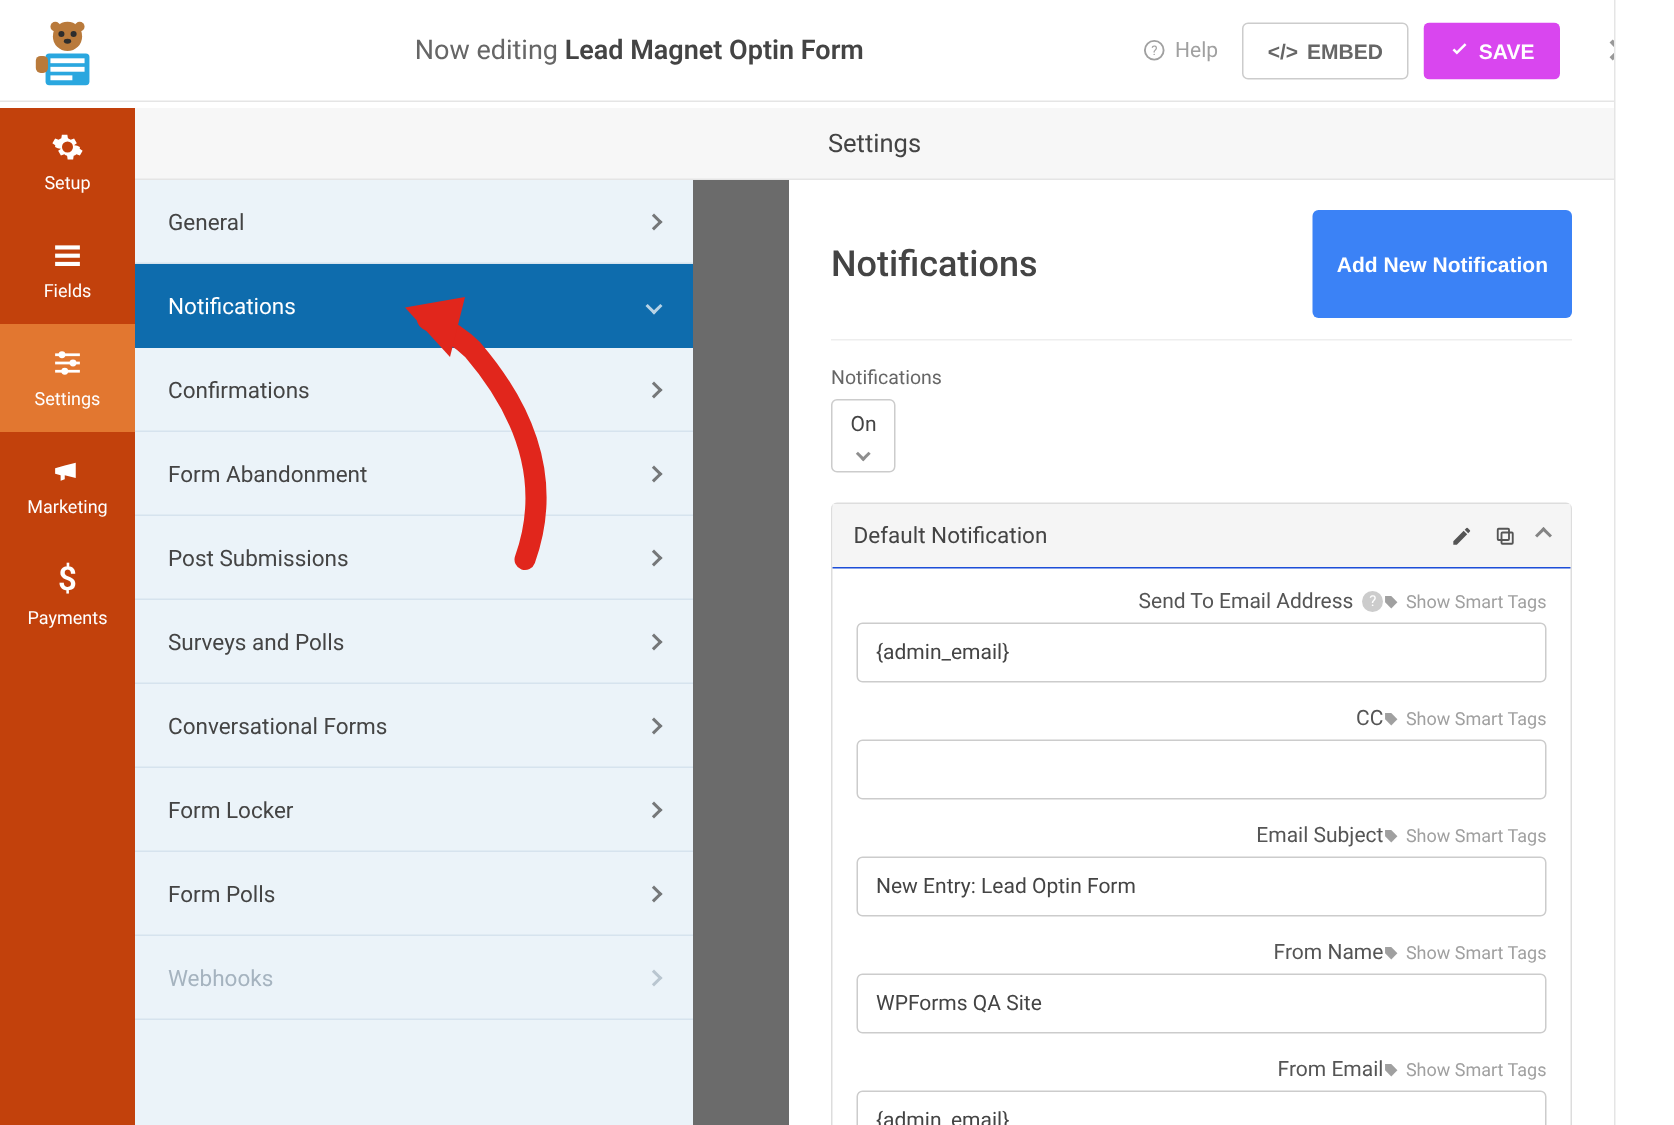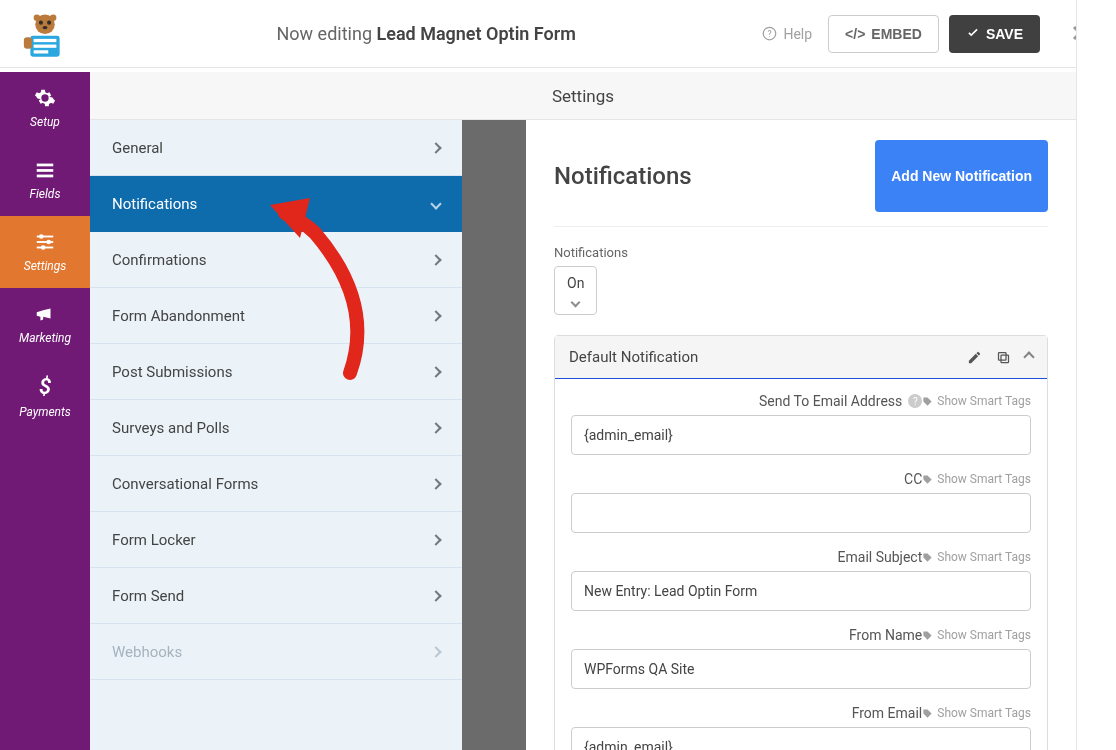--- a/index.html
+++ b/index.html
@@ -7,25 +7,25 @@
 
 
 .topbar { height: 68px; border-bottom: 1px solid #e5e5e5; display: flex; align-items: center; padding: 0 16px 0 0; }
 .logo { width: 90px; height: 72px; display: flex; align-items: center; justify-content: center; }
 .logo svg { width: 52px; height: 52px; }
 .title-wrap { flex: 1; text-align: center; font-size: 18px; color: #666; }
 .title-wrap .formname { font-weight: 600; color: #444; }
 .help-link { color: #a0a0a0; font-size: 14px; margin-right: 16px; display: flex; align-items: center; gap: 6px; }
 .btn { border-radius: 4px; padding: 10px 16px; font-size: 14px; font-weight: 600; border: 1px solid transparent; cursor: pointer; display: inline-flex; align-items: center; gap: 6px; }
 .btn-embed { background: #fff; border-color: #ccc; color: #666; margin-right: 10px; }
-.btn-save { background: #404040; color: #fff; text-align: center; }
+.btn-save { background: #d946ef; color: #fff; text-align: center; }
 .close-x { width: 40px; text-align: center; color: #999; font-size: 22px; margin-left: 20px; cursor: pointer; font-weight: bold; }
 
 
-.rail { position: absolute; left: 0; top: 72px; bottom: 0; width: 90px; background: #701a75; font-style: italic; }
+.rail { position: absolute; left: 0; top: 72px; bottom: 0; width: 90px; background: #c2410c; }
 .rail-item { height: 72px; display: flex; flex-direction: column; align-items: center; justify-content: center; color: #fff; font-size: 12px; gap: 6px; cursor: pointer; }
 .rail-item.active { background: #e27730; }
 .rail-item svg { width: 22px; height: 22px; fill: #fff; }
 .rail-item .dollar { font-size: 22px; font-weight: 600; }
 
 
 .settings-bar { position: absolute; left: 90px; right: 40px; top: 72px; height: 48px; background: #f7f7f7; border-bottom: 1px solid #e5e5e5; display: flex; align-items: center; justify-content: center; font-size: 17px; color: #444; }
 
 
 .settings-menu { position: absolute; left: 90px; top: 120px; bottom: 0; width: 372px; background: #ebf3f9; }
@@ -185,21 +185,21 @@
     </div>
   <div class="menu-item">
       <span>Conversational Forms</span>
       <span class="chev"></span>
     </div>
   <div class="menu-item">
       <span>Form Locker</span>
       <span class="chev"></span>
     </div>
   <div class="menu-item">
-      <span>Form Send</span>
+      <span>Form Polls</span>
       <span class="chev"></span>
     </div>
   <div class="menu-item disabled">
       <span>Webhooks</span>
       <span class="chev"></span>
     </div>
 </div>
 
 <div class="gap-col"></div>
 

